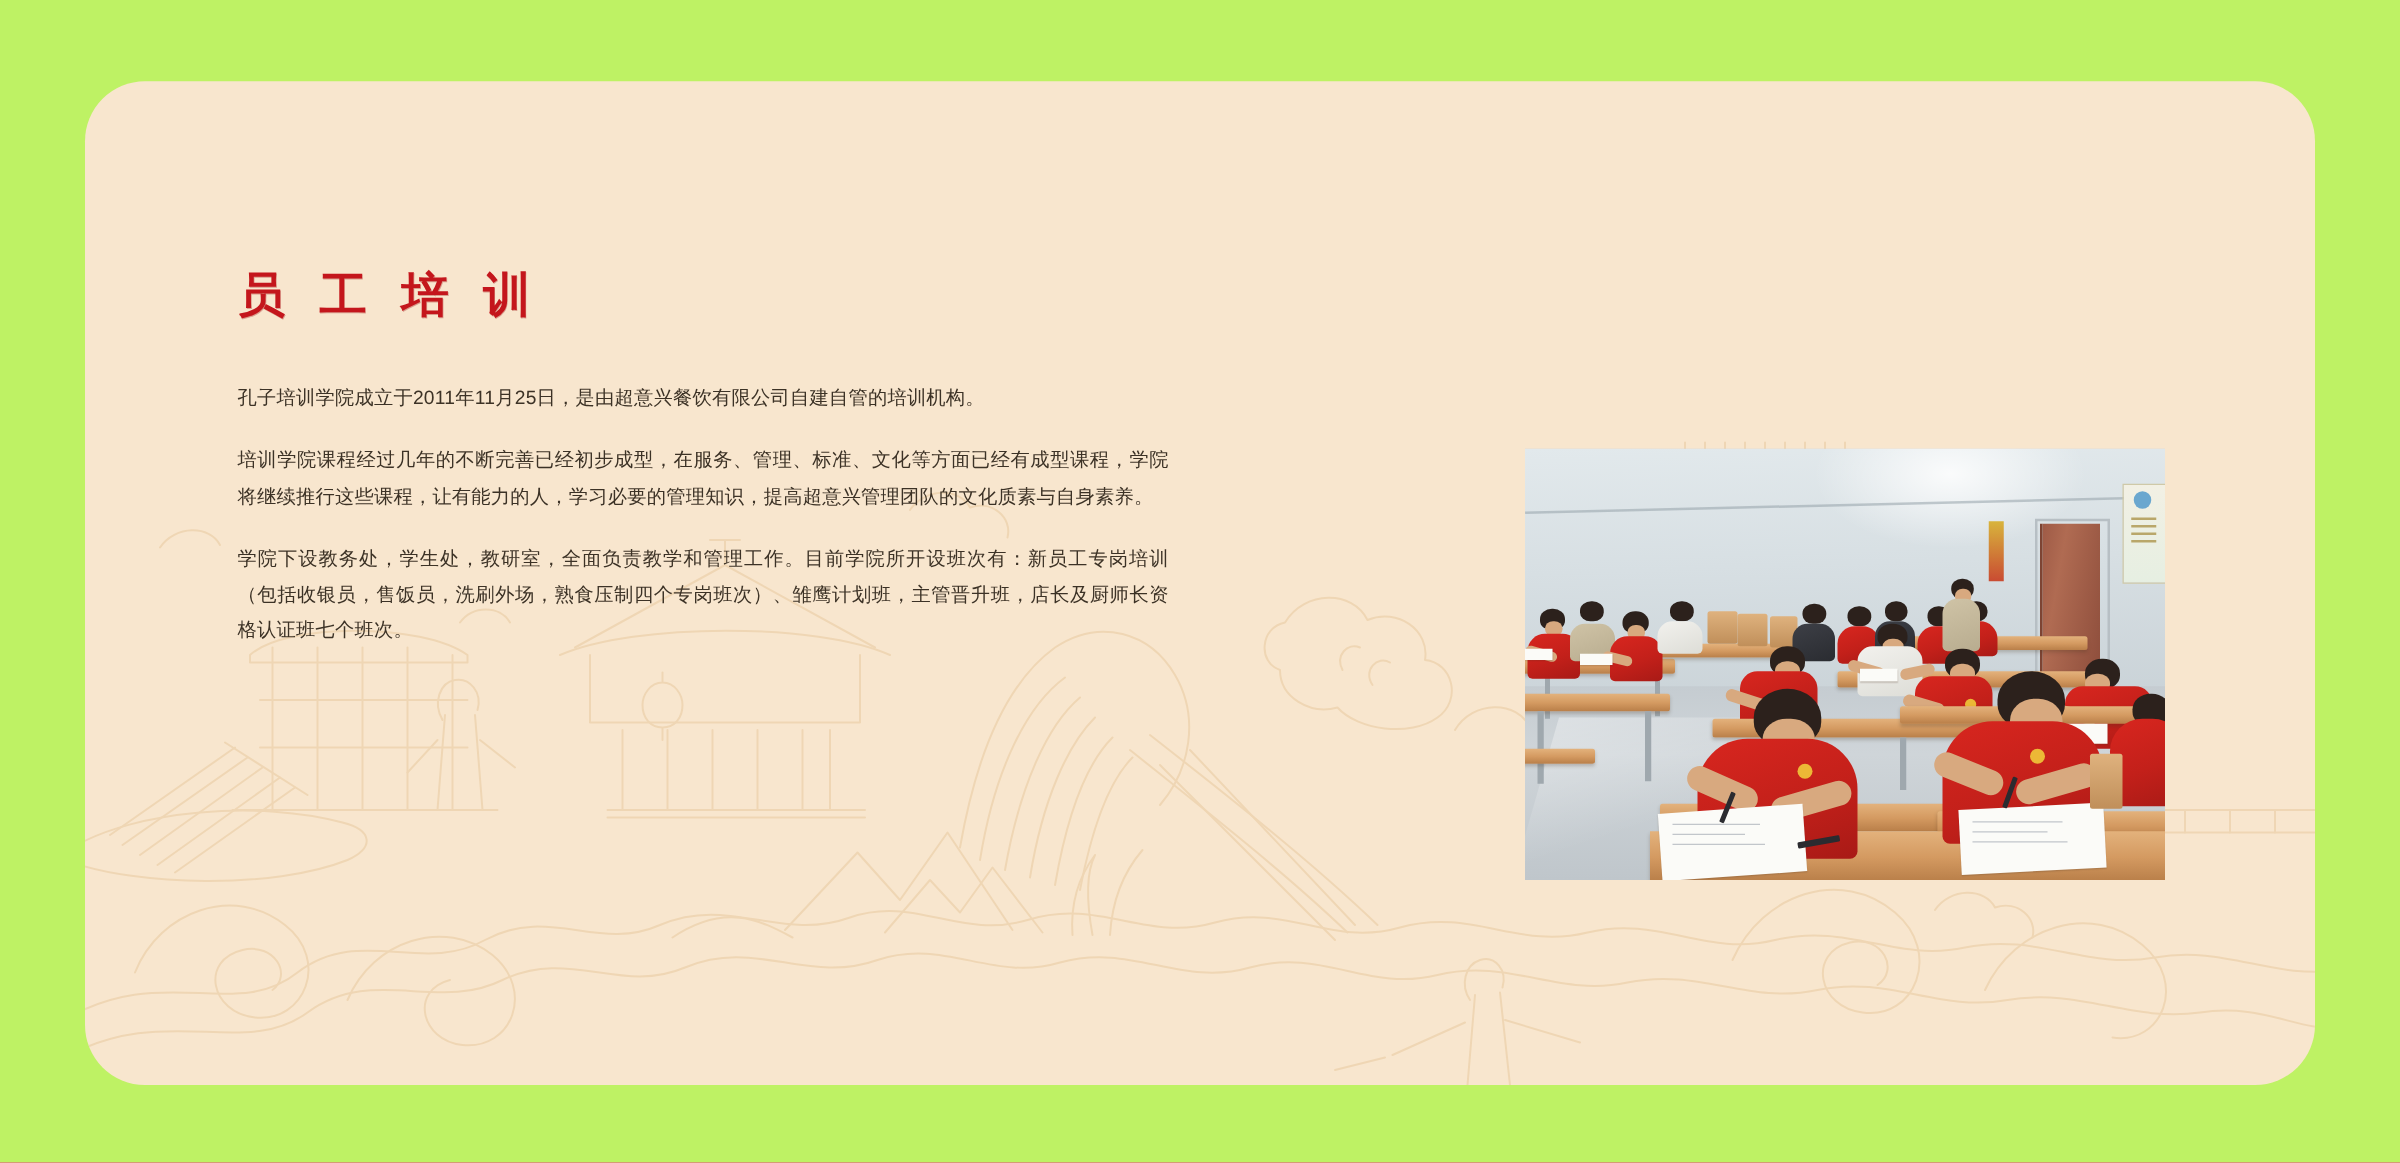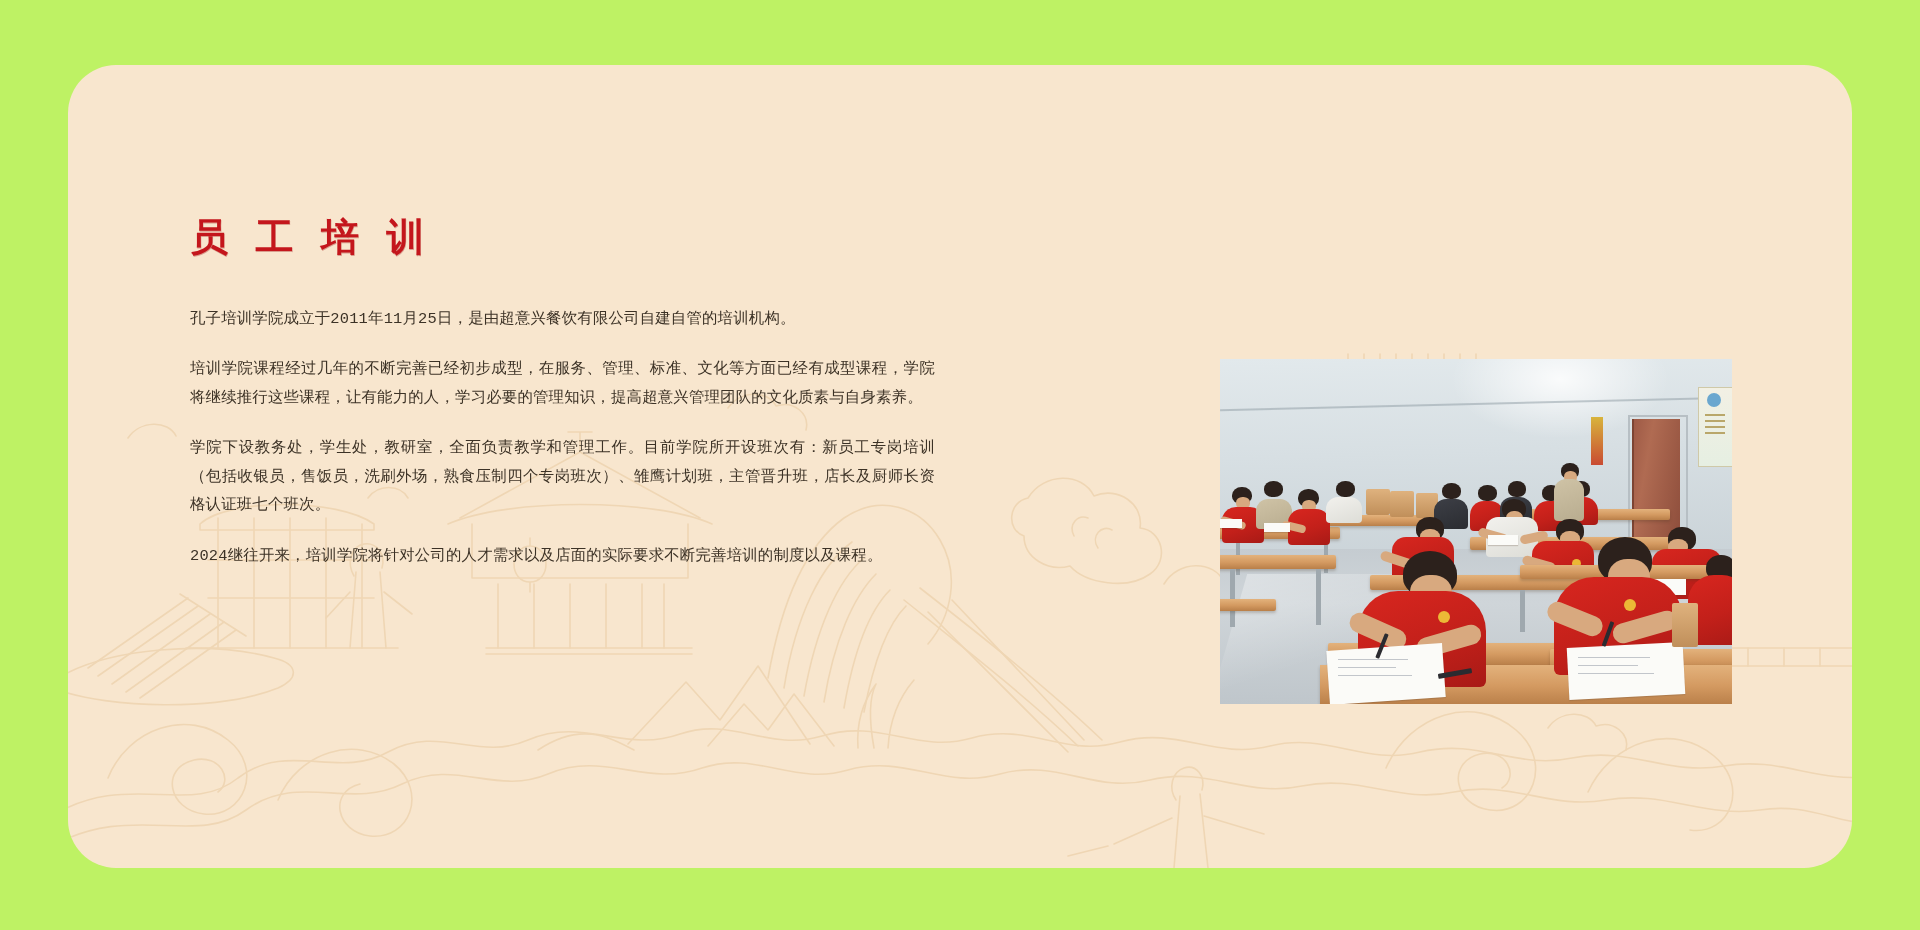--- a/index.html
+++ b/index.html
@@ -60,21 +60,21 @@
     font-weight: 700;
     color: #C4161C;
     letter-spacing: 9px;
     line-height: 1.2;
     margin: 0 0 44px 0;
     text-shadow: 0.5px 0.5px 0 rgba(160,20,20,0.35);
     white-space: nowrap;
   }
 
   .para {
-    font-family: Liberation Mono, monospace;
+    font-family: Liberation Sans, sans-serif;
     font-size: 15.4px;
     line-height: 28.5px;
     color: #3C3226;
     margin: 0 0 22px 0;
     text-align: justify;
     text-justify: inter-ideograph;
     letter-spacing: 0.2px;
   }
   .para:last-child { margin-bottom: 0; }
 
@@ -289,21 +289,20 @@
         </g>
       </svg>
     </div>
 
     <div id="text-col">
       <h1 id="page-title">员 工 培 训</h1>
 
       <p class="para">孔子培训学院成立于2011年11月25日，是由超意兴餐饮有限公司自建自管的培训机构。</p>
       <p class="para">培训学院课程经过几年的不断完善已经初步成型，在服务、管理、标准、文化等方面已经有成型课程，学院将继续推行这些课程，让有能力的人，学习必要的管理知识，提高超意兴管理团队的文化质素与自身素养。</p>
       <p class="para">学院下设教务处，学生处，教研室，全面负责教学和管理工作。目前学院所开设班次有：新员工专岗培训（包括收银员，售饭员，洗刷外场，熟食压制四个专岗班次）、雏鹰计划班，主管晋升班，店长及厨师长资格认证班七个班次。</p>
-      <p class="para">2024继往开来，培训学院将针对公司的人才需求以及店面的实际要求不断完善培训的制度以及课程。</p>
     </div>
 
     <div id="photo-frame">
       <div id="photo">
 
         <div class="pz wall"></div>
         <div class="pz wall-glow"></div>
         <div class="pz wall-line"></div>
         <div class="pz floor"></div>
         <div class="pz floor-sheen"></div>

